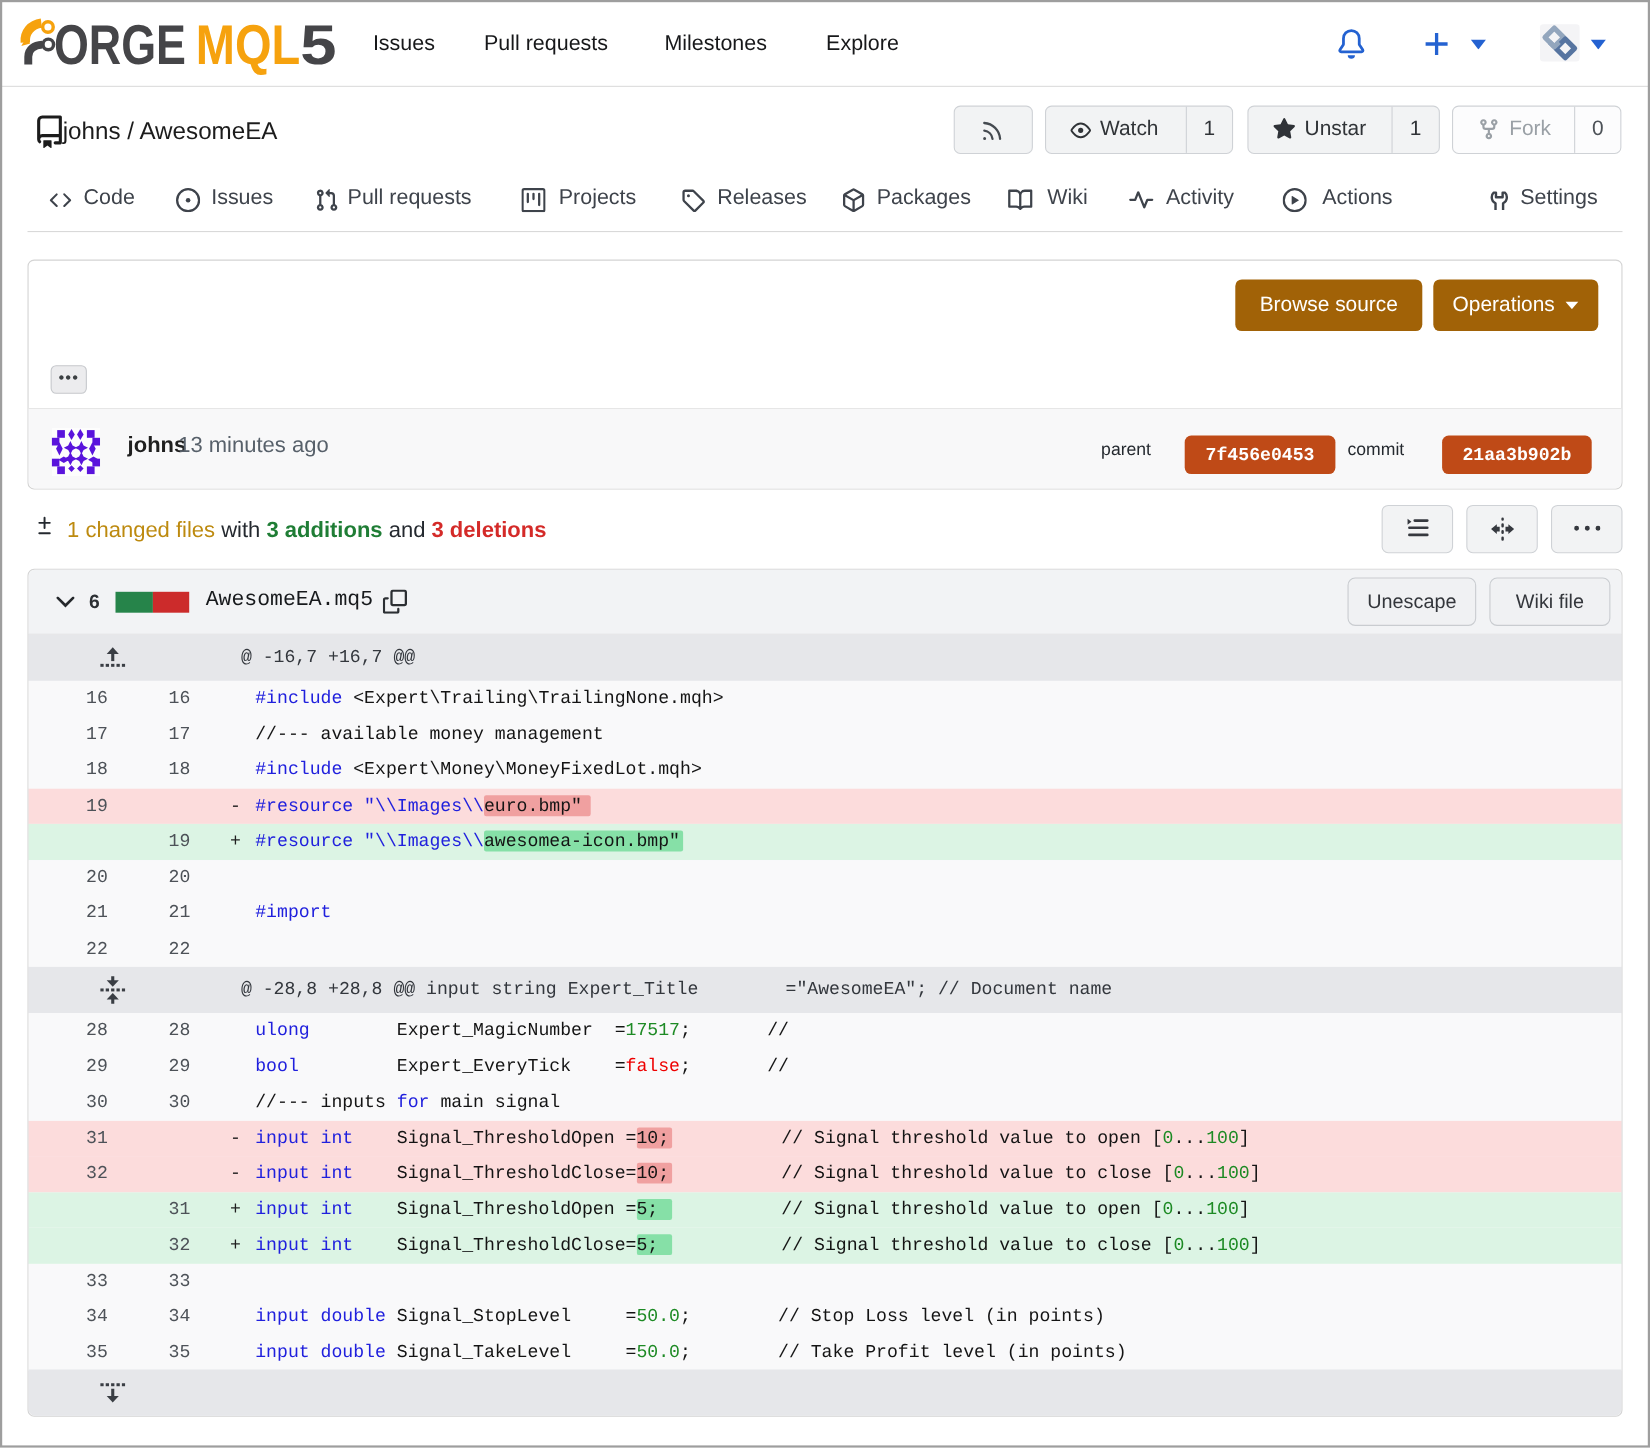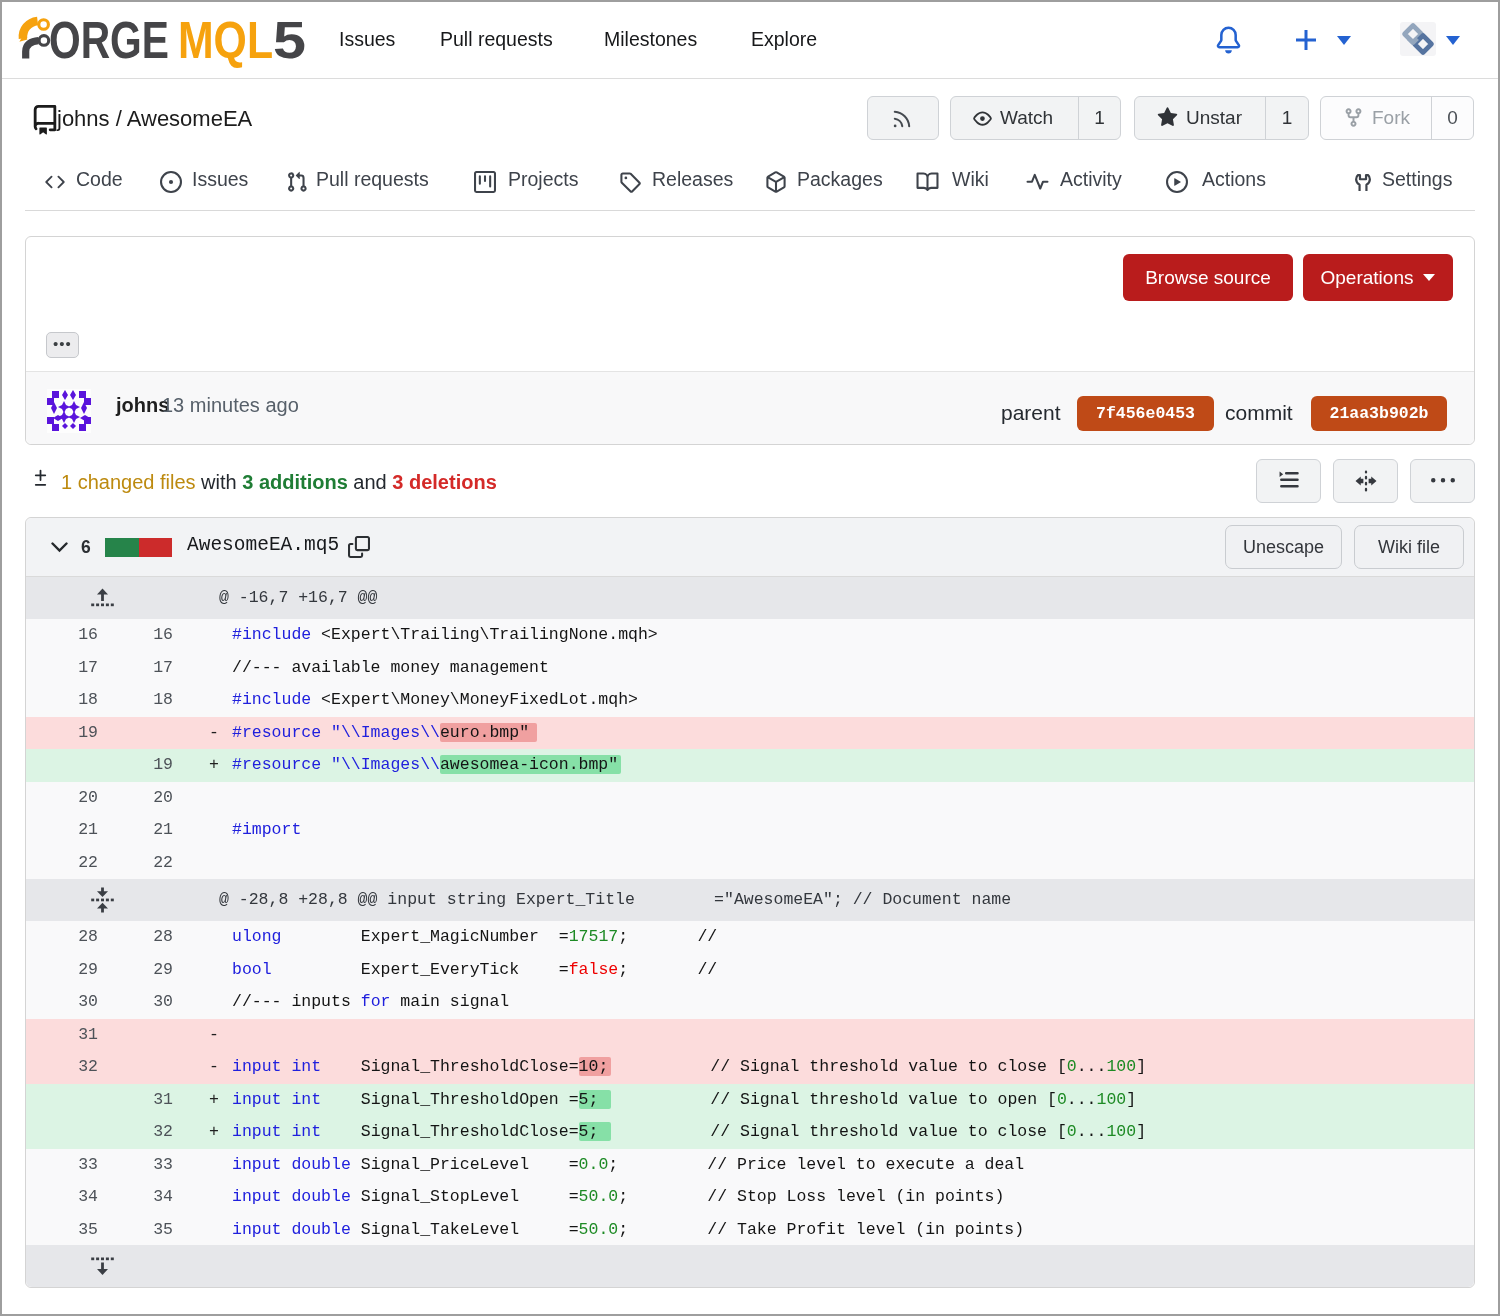--- a/index.html
+++ b/index.html
@@ -12,24 +12,24 @@
 .navlink{position:absolute;top:28px;font-size:19.5px;color:#17181a}
 
 #repotitle{position:absolute;left:57px;top:106px;font-size:22px;font-weight:normal;color:#1c1c1c}
 .btn{position:absolute;border:1px solid #cfd2d6;border-radius:6px;background:#f2f3f4;color:#303337;font-size:19px}
 .cnt{position:absolute;top:0;bottom:0;border-left:1px solid #cfd2d6;display:flex;align-items:center;justify-content:center}
 
 .tab{position:absolute;top:168px;font-size:19.5px;color:#3e434b}
 #tabline{position:absolute;left:25px;top:210px;width:1450px;height:1px;background:#d9d9d9}
 
 #cbox{position:absolute;left:25px;top:236px;width:1450px;height:209px;border:1px solid #d4d4d4;border-radius:6px;background:#fff}
-.obtn{position:absolute;top:17px;height:47px;background:#b91c1c;border-radius:6px;color:#fff;font-size:19px;display:flex;align-items:center;justify-content:center}
+.obtn{position:absolute;top:17px;height:47px;background:#a16207;border-radius:6px;color:#fff;font-size:19px;display:flex;align-items:center;justify-content:center}
 #cauthor{position:absolute;left:0;right:0;top:134px;bottom:0;background:#f8f8f9;border-top:1px solid #e4e4e4;border-radius:0 0 6px 6px}
 .hashbtn{position:absolute;top:24px;height:35px;background:#bf4a17;border-radius:6px;color:#fff;font-family:"Liberation Mono",monospace;font-size:16.5px;font-weight:bold;display:flex;align-items:center;justify-content:center}
-.clabel{position:absolute;top:29px;font-size:21px;color:#24292f}
+.clabel{position:absolute;top:29px;font-size:16px;color:#24292f}
 
 #dsum{position:absolute;left:61px;top:471px;font-size:20px;color:#24292f}
 .sqbtn{position:absolute;top:459px;width:65px;height:44px;border:1px solid #cfd2d6;border-radius:6px;background:#f2f3f4;display:flex;align-items:center;justify-content:center}
 
 #dbox{position:absolute;left:25px;top:517px;width:1450px;height:771px;border:1px solid #d4d4d4;border-radius:6px;background:#f9f9fa}
 #dhead{position:absolute;left:0;top:0;right:0;height:59px;background:#f2f3f5;border-bottom:1px solid #dadada;border-radius:6px 6px 0 0}
 .vbtn{position:absolute;top:7px;height:44px;border:1px solid #c9ccd0;border-radius:7px;background:#f0f1f3;color:#33363b;font-size:18px;display:flex;align-items:center;justify-content:center}
 #drows{position:absolute;left:0;top:59px;right:0}
 .drow{position:relative;width:100%;height:32.5px;font-family:"Liberation Mono",monospace;font-size:16.5px;line-height:32.5px;white-space:pre}
 .hunk{height:42px;line-height:42px;background:#e6e7ea;color:#33373d}
@@ -278,25 +278,25 @@
             <rect x="10" y="11.6" width="3" height="2.7"></rect>
             <rect x="14.9" y="11.6" width="3" height="2.7"></rect>
             <rect x="19.8" y="11.6" width="3" height="2.7"></rect>
           </g>
           <path d="M11.5 15.8 L17 21.6 L6 21.6 Z"></path>
           <rect x="10.1" y="20.5" width="2.8" height="5"></rect>
         </svg><span class="hunktext">@ -28,8 +28,8 @@ input string Expert_Title        ="AwesomeEA"; // Document name</span></div>
     <div class="drow ctx"><span class="n1">28</span><span class="n2">28</span><span class="codeline"><span class="kw">ulong</span>        Expert_MagicNumber  =<span class="num">17517</span>;       //</span></div>
     <div class="drow ctx"><span class="n1">29</span><span class="n2">29</span><span class="codeline"><span class="kw">bool</span>         Expert_EveryTick    =<span class="lit">false</span>;       //</span></div>
     <div class="drow ctx"><span class="n1">30</span><span class="n2">30</span><span class="codeline">//--- inputs <span class="kw">for</span> main signal</span></div>
-    <div class="drow del"><span class="n1">31</span><span class="mark">-</span></div>
+    <div class="drow del"><span class="n1">31</span><span class="mark">-</span><span class="codeline"><span class="kw">input int</span>    Signal_ThresholdOpen =<span class="chip-r">10;</span>          <span>// Signal threshold value to open [<span class="num">0</span>...<span class="num">100</span>]</span></span></div>
     <div class="drow del"><span class="n1">32</span><span class="mark">-</span><span class="codeline"><span class="kw">input int</span>    Signal_ThresholdClose=<span class="chip-r">10;</span>          <span>// Signal threshold value to close [<span class="num">0</span>...<span class="num">100</span>]</span></span></div>
     <div class="drow add"><span class="n2">31</span><span class="mark">+</span><span class="codeline"><span class="kw">input int</span>    Signal_ThresholdOpen =<span class="chip-g">5; </span>          <span>// Signal threshold value to open [<span class="num">0</span>...<span class="num">100</span>]</span></span></div>
     <div class="drow add"><span class="n2">32</span><span class="mark">+</span><span class="codeline"><span class="kw">input int</span>    Signal_ThresholdClose=<span class="chip-g">5; </span>          <span>// Signal threshold value to close [<span class="num">0</span>...<span class="num">100</span>]</span></span></div>
-    <div class="drow ctx"><span class="n1">33</span><span class="n2">33</span><span class="codeline"><span class="kw">input double</span> Signal_PriceLevel    =<span class="num">0.0</span>;         // Price level to execute a deal</span></div>
+    <div class="drow ctx"><span class="n1">33</span><span class="n2">33</span></div>
     <div class="drow ctx"><span class="n1">34</span><span class="n2">34</span><span class="codeline"><span class="kw">input double</span> Signal_StopLevel     =<span class="num">50.0</span>;        // Stop Loss level (in points)</span></div>
     <div class="drow ctx"><span class="n1">35</span><span class="n2">35</span><span class="codeline"><span class="kw">input double</span> Signal_TakeLevel     =<span class="num">50.0</span>;        // Take Profit level (in points)</span></div>
   </div>
   <div id="dfoot">
       <svg class="eicon" width="23" height="23" viewBox="0 0 23 23" fill="#3a3e44">
         <g>
           <rect x="0.2" y="3" width="3" height="2.7"></rect>
           <rect x="5.1" y="3" width="3" height="2.7"></rect>
           <rect x="10" y="3" width="3" height="2.7"></rect>
           <rect x="14.9" y="3" width="3" height="2.7"></rect>

